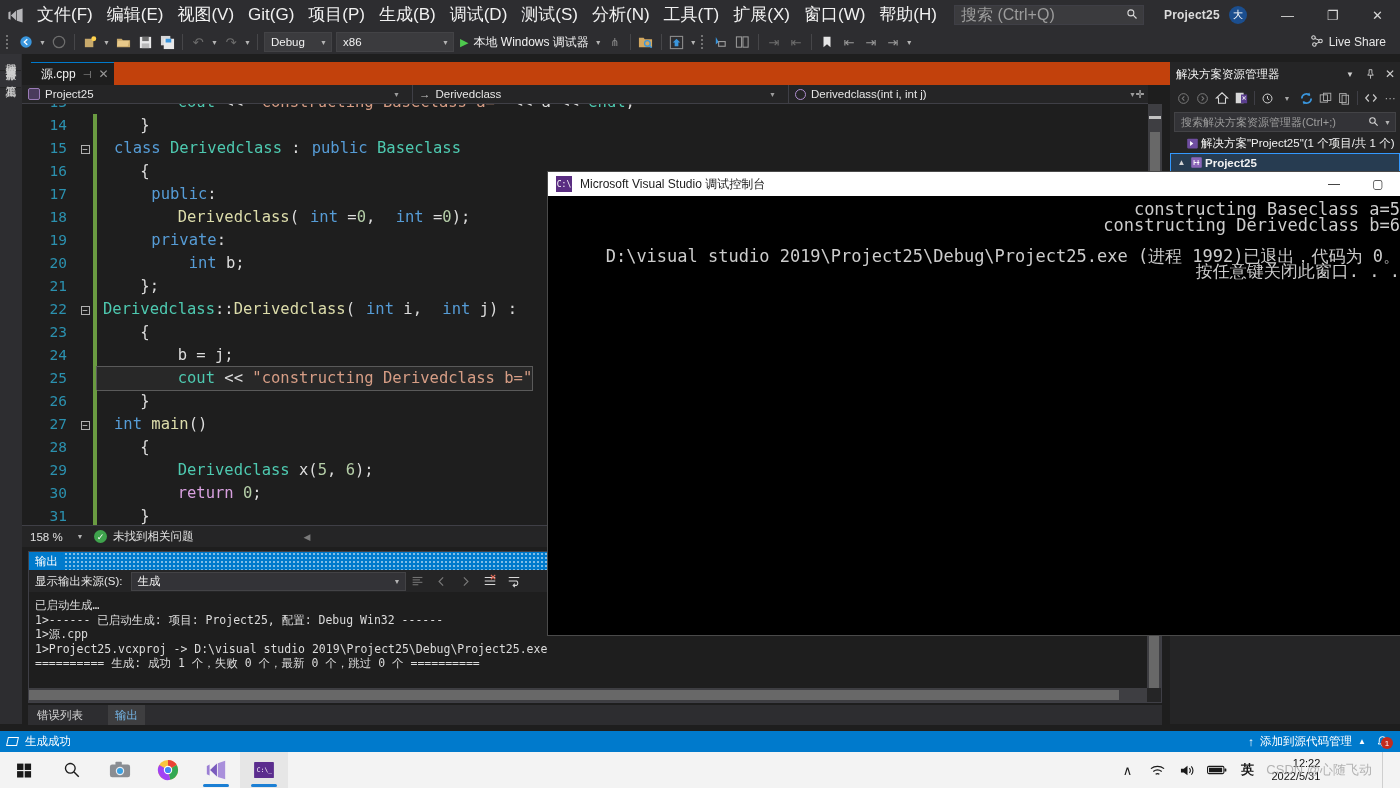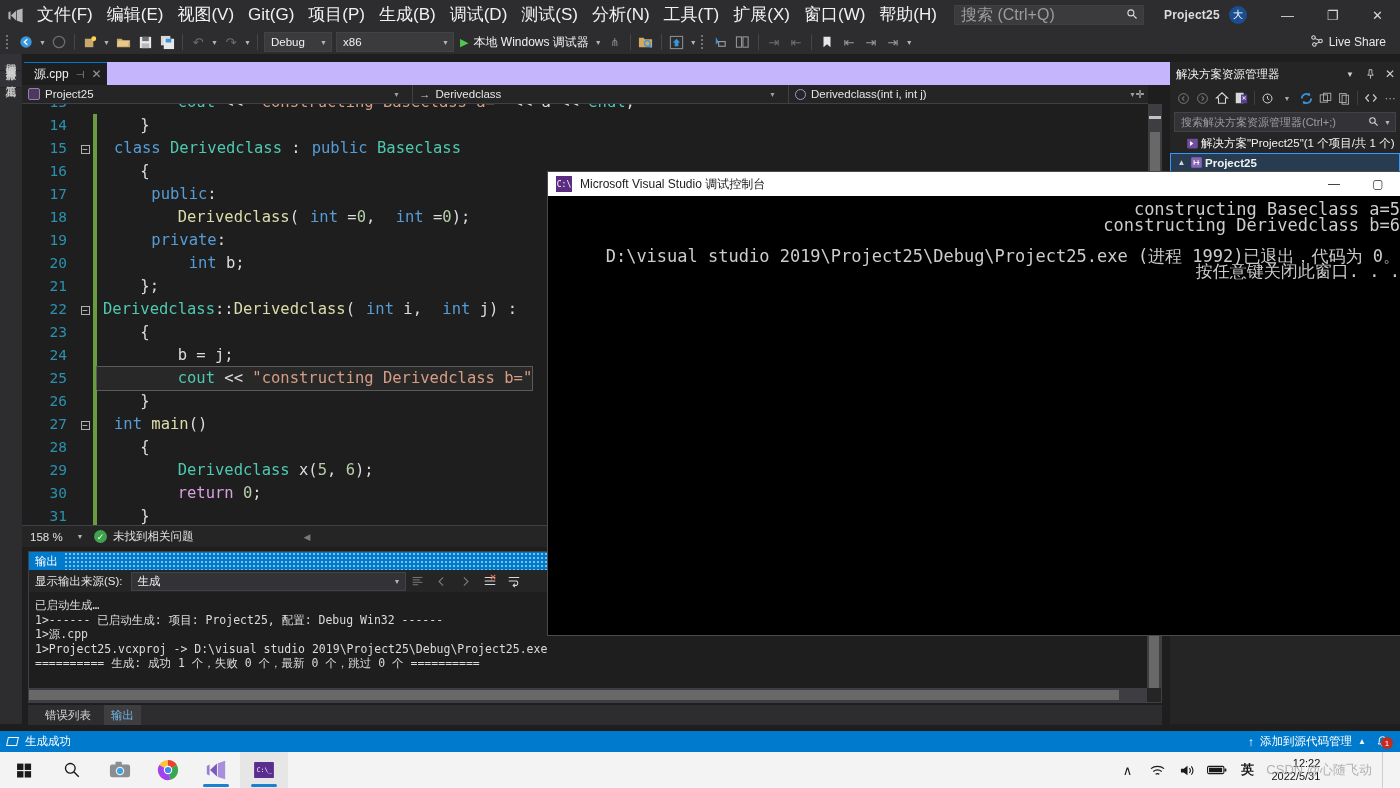--- a/index.html
+++ b/index.html
@@ -82,22 +82,22 @@
   }
   .vtab {
     writing-mode: vertical-rl; text-orientation: upright;
     font-size:11px; color:#cfcfcf; letter-spacing:-1px;
     padding:8px 3px; white-space:nowrap; background:#333337;
     border-bottom:1px solid #252526;
   }
 
   
   .tabrow {
-    position:absolute; left:24px; top:62px; width:1148px; height:23px;
-    background:#c4b5fd; display:flex; 
+    position:absolute; left:31px; top:62px; width:1148px; height:23px;
+    background:#c2410c; display:flex; 
   }
   .etab {
     height:23px; background:#1e1e1e; border-top:1px solid #007acc;
     display:flex; align-items:center; padding:0 6px 0 10px; gap:7px;
     font-size:12px; color:#f1f1f1;
   }
   .etab .pin { color:#9a9a9a; font-size:10px; }
   .etab .x { color:#9a9a9a; font-size:12px; }
 
   
@@ -194,21 +194,21 @@
   .outbody div { white-space:pre; }
   .out-vscroll { position:absolute; right:0; top:40px; width:14px; bottom:14px; background:#3e3e42;}
   .out-vscroll .thumb { position:absolute;left:2px;top:42px;width:10px;height:58px;background:#686868;}
   .out-hscroll { position:absolute; left:0; right:14px; bottom:0; height:14px; background:#3e3e42;}
   .out-hscroll .thumb { position:absolute;left:0;top:2px;width:1090px;height:10px;background:#686868;}
   .out-corner { position:absolute; right:0; bottom:0; width:14px;height:14px;background:#252526;}
 
   
   .doctabs {
     position:absolute; left:28px; top:705px; width:1134px; height:20px;
-    background:#2d2d30; display:flex; align-items:center; padding-left:10px; gap:6px;
+    background:#2d2d30; display:flex; align-items:center; padding-left:2px; gap:18px;
   }
   .dtab { height:20px; padding:0 7px; display:flex;align-items:center;
           font-size:11.5px; color:#d6d6d6; }
   .dtab.active { background:#3e3e40; color:#75b6e7; }
 
   
   .solexp {
     position:absolute; left:1170px; top:62px; width:230px; height:662px;
     background:#252526;
   }

